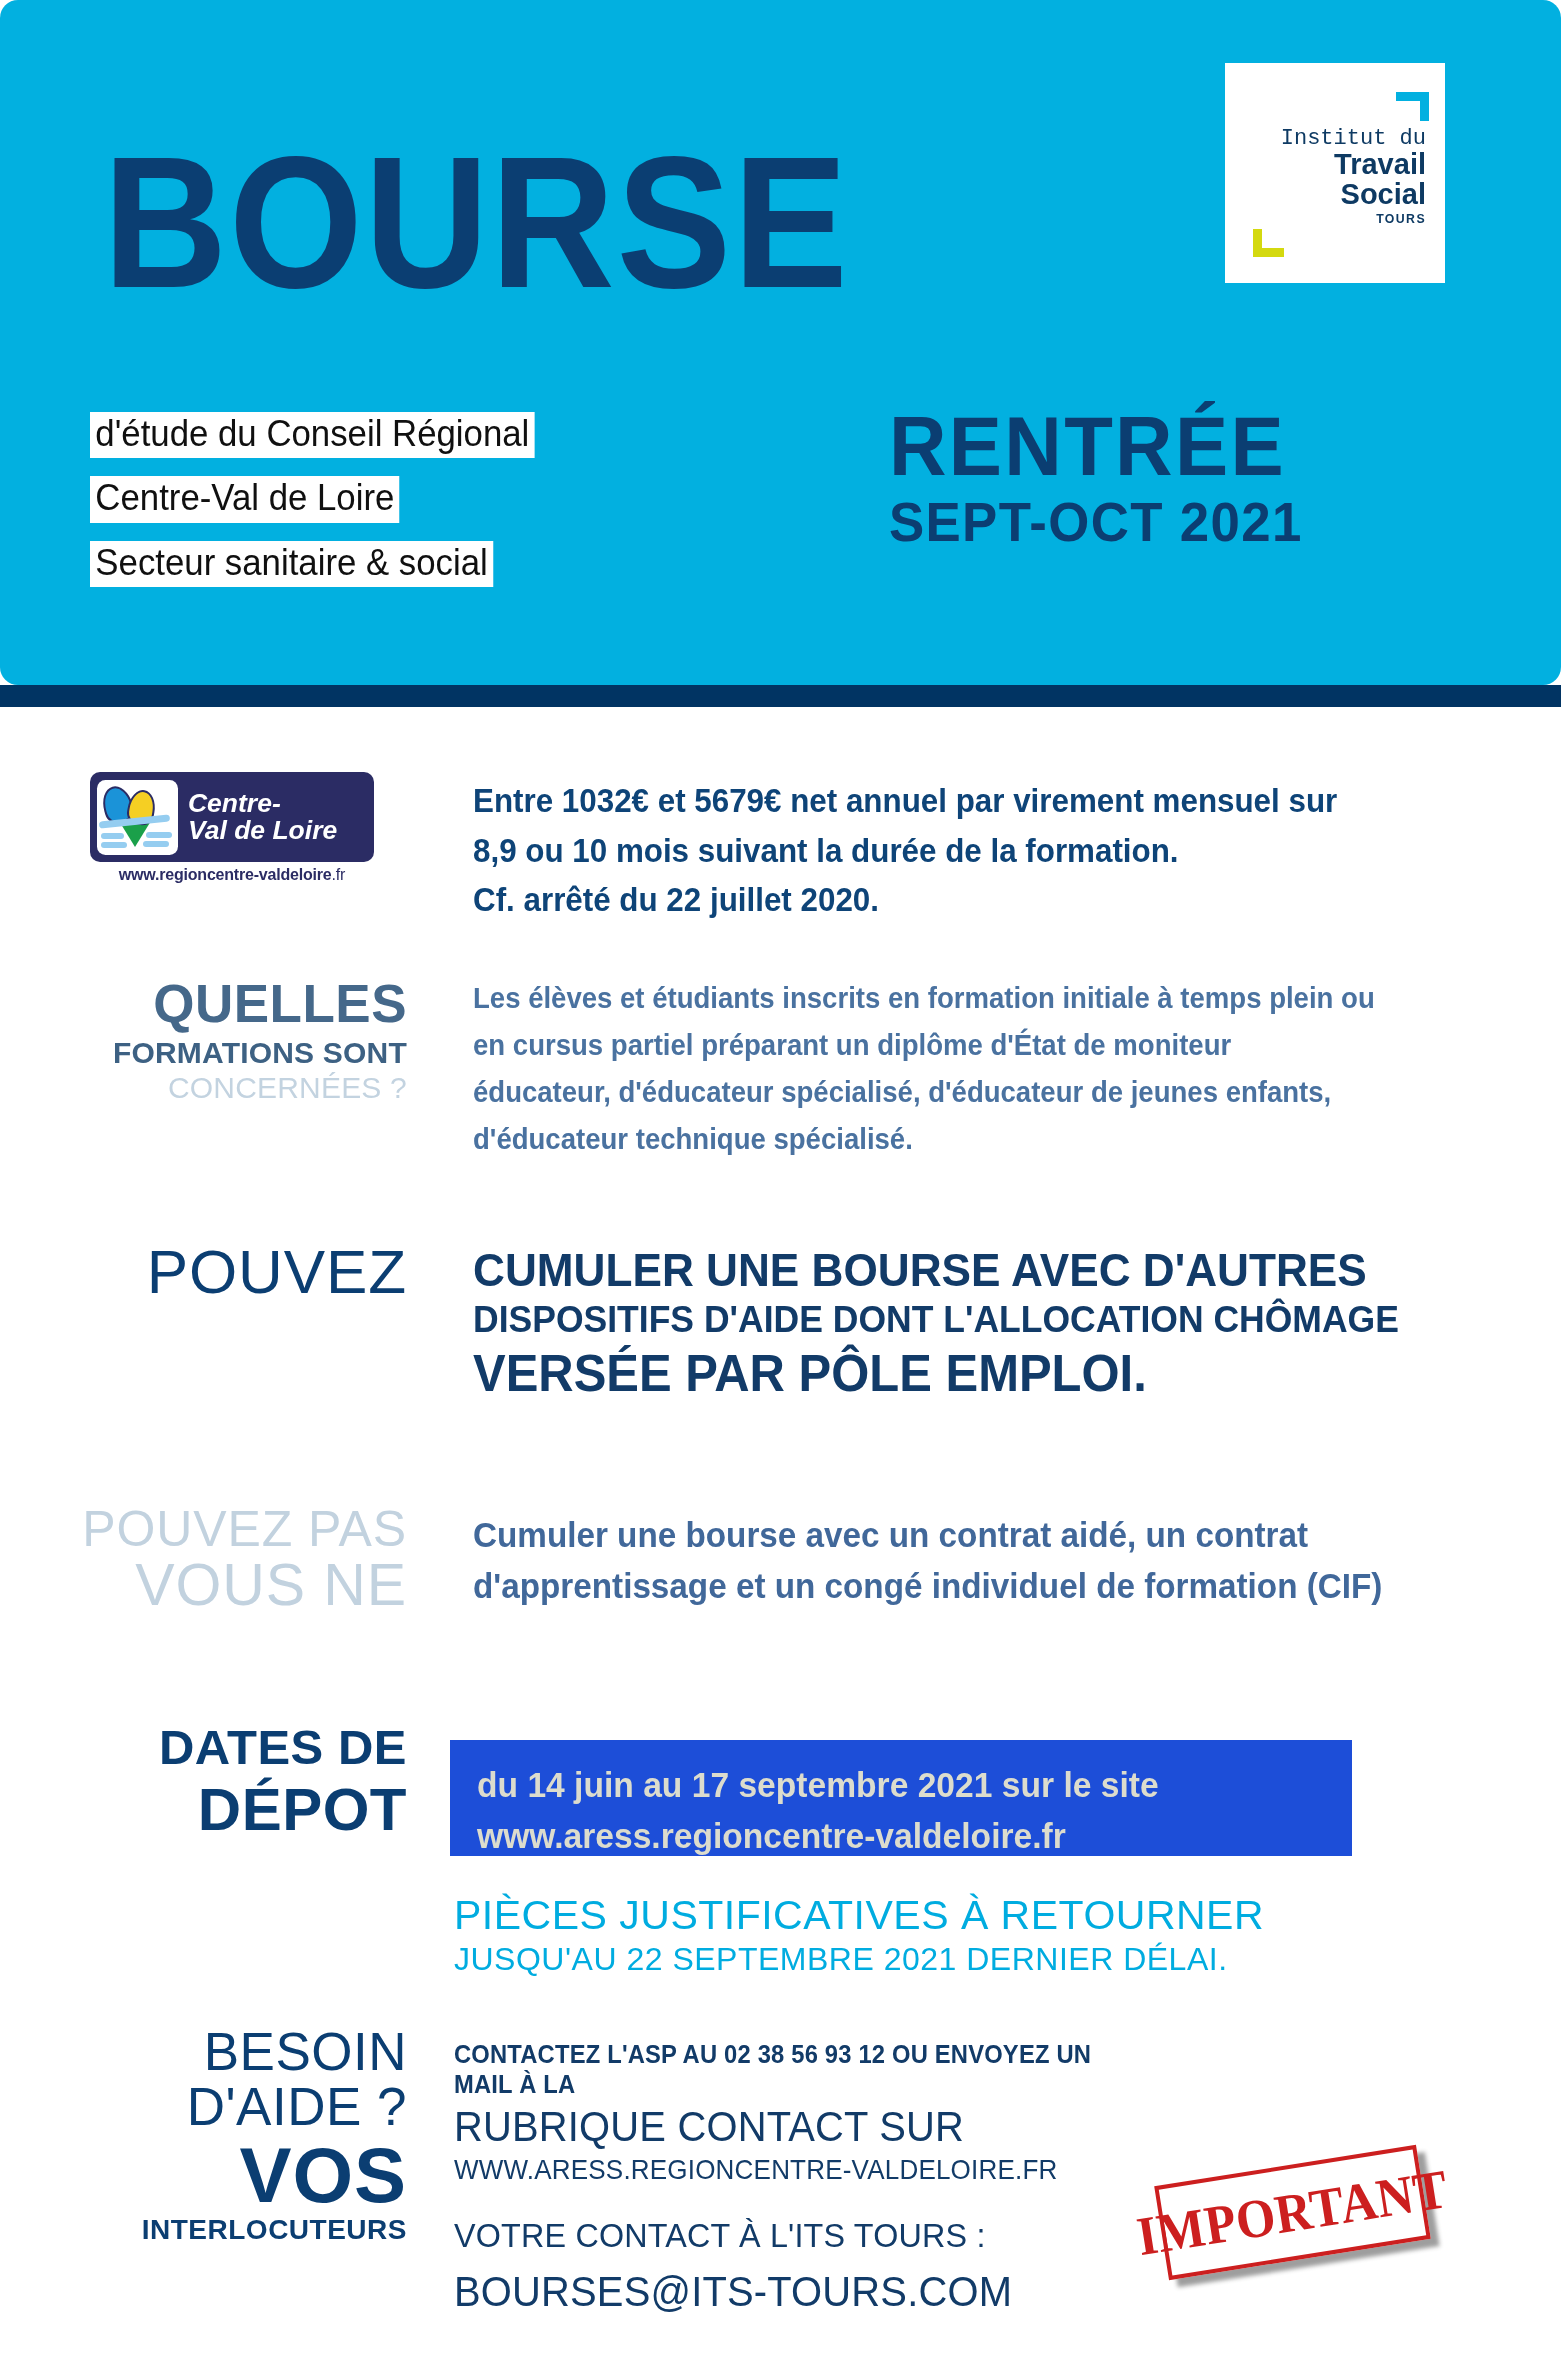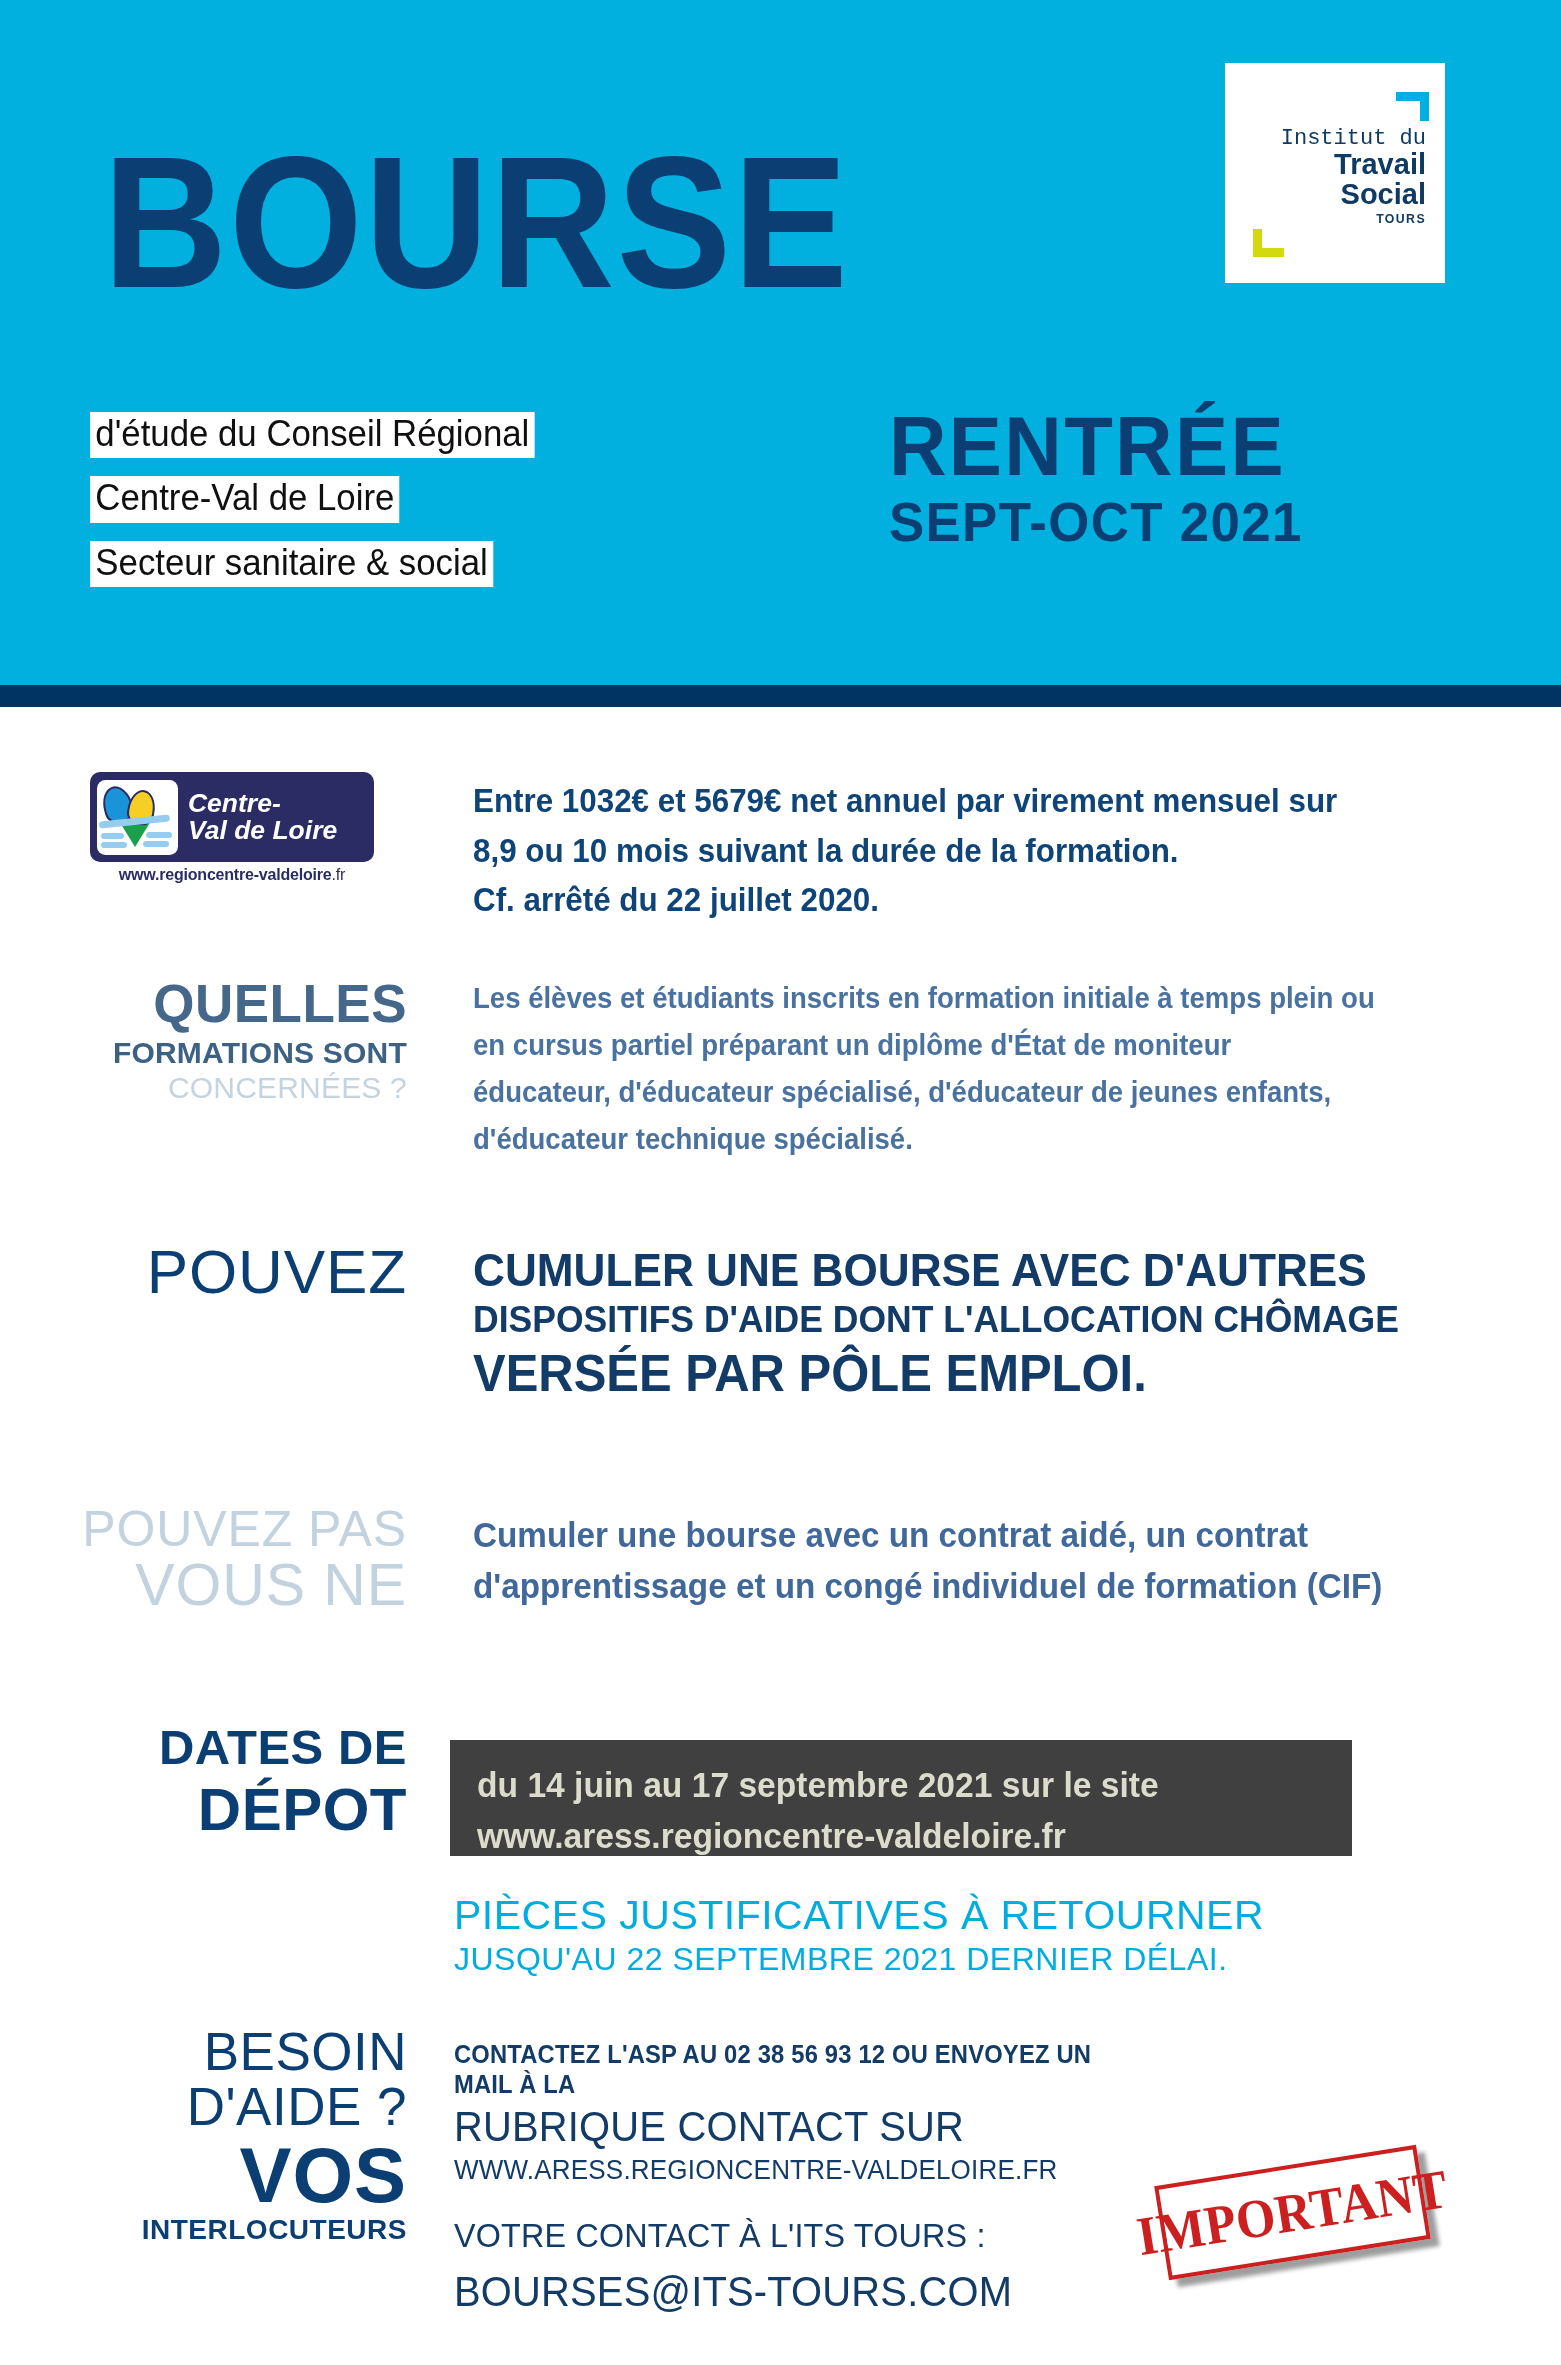--- a/index.html
+++ b/index.html
@@ -7,20 +7,21 @@
   body {
     width:1561px; height:2413px;
     font-family:"Liberation Sans", sans-serif;
     position:relative; overflow:hidden;
   }
 
   
   .header {
     position:absolute; left:0; top:0; width:1561px; height:685px;
     background:#02b0e0;
+    border-radius:18px;
   }
   .header-rule {
     position:absolute; left:0; top:685px; width:1561px; height:22px;
     background:#013463;
   }
 
   .bourse-title {
     position:absolute; left:103px; top:137px;
     font-family:"Liberation Sans Narrow","Liberation Sans", sans-serif;
     font-size:187px; font-weight:700; letter-spacing:1.9px;
@@ -204,21 +205,21 @@
     font-size:35px; font-weight:700; color:#41689a; line-height:1.46;
     transform:scaleX(0.95); transform-origin:left top;
   }
 
   .dates-block { top:1722px; }
   .d-1 { font-size:49px; color:#0b3e72; letter-spacing:0.5px; }
   .d-2 { font-size:60px; color:#0b3e72; letter-spacing:0.5px; margin-top:4.7px; }
 
   .dates-box {
     position:absolute; left:450px; top:1740px; width:902px; height:116px;
-    background:#404040;
+    background:#1d4ed8;
     padding:20px 0 0 26.5px;
   }
   .dates-box div {
     font-family:"Liberation Sans Narrow","Liberation Sans", sans-serif;
     font-size:35px; font-weight:700; color:#dcdccd; line-height:1.45;
     transform:scaleX(0.96); transform-origin:left top;
   }
 
   .pieces-block {
     position:absolute; left:454px; top:1892px; width:984px;

